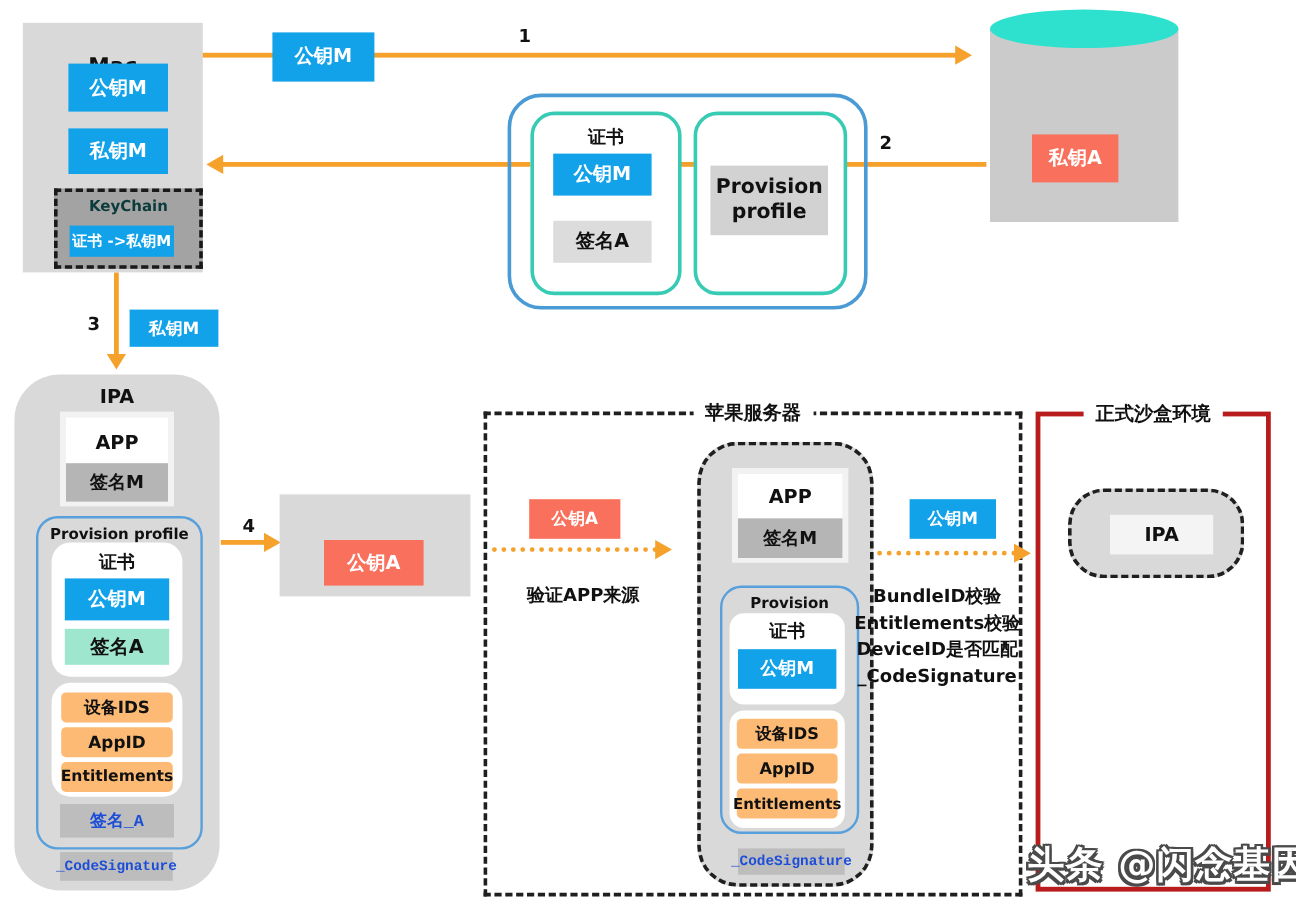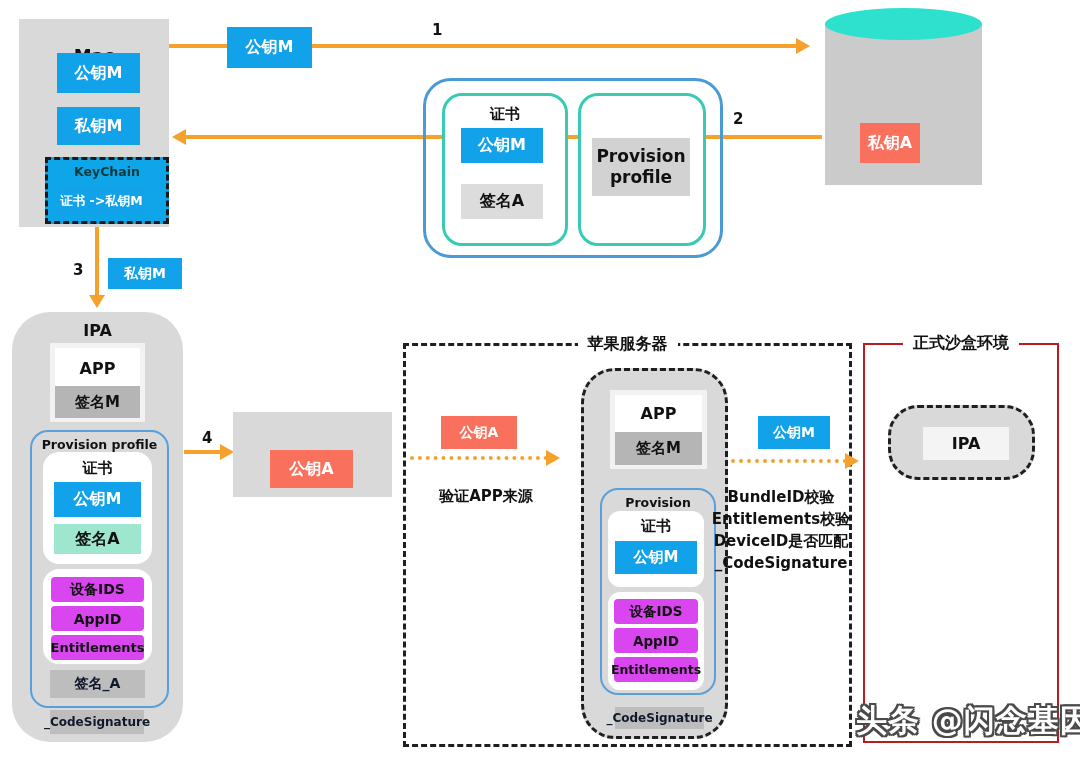--- a/index.html
+++ b/index.html
@@ -7,43 +7,43 @@
     position:relative;width:1080px;height:759px;background:#fff;overflow:hidden;
     font-family:"DejaVu Sans","Liberation Sans",sans-serif;color:#111;
   }
   .abs{position:absolute;}
   
   .chip{position:absolute;display:flex;align-items:center;justify-content:center;
         font-weight:bold;font-size:16px;box-sizing:border-box;}
   .chip.blue{background:#12A2E9;color:#fff;}
   .chip.red{background:#F9705D;color:#fff;}
   .chip.gray{background:#DCDCDC;color:#111;}
-  .chip.darkgray{background:#BDBDBD;color:#0f172a;}
-  .chip.item{background:#d946ef;color:#111;border-radius:4px;}
+  .chip.darkgray{background:#BDBDBD;color:#1d4ed8;font-family:Liberation Mono, monospace;}
+  .chip.item{background:#fdba74;color:#111;border-radius:4px;}
   .chip.tealight{background:#9FE6CE;color:#111;}
   .panel{position:absolute;background:#D9D9D9;box-sizing:border-box;}
   .whitebox{position:absolute;background:#fff;box-sizing:border-box;}
   .title{font-weight:bold;text-align:center;}
   
   .hline{position:absolute;height:4px;background:#F5A12B;}
   .vline{position:absolute;width:4px;background:#F5A12B;}
   .dotline{position:absolute;height:0;border-top:4px dotted #F5A12B;}
   .head-right{position:absolute;width:0;height:0;
     border-top:8px solid transparent;border-bottom:8px solid transparent;border-left:14px solid #F5A12B;}
   .head-left{position:absolute;width:0;height:0;
     border-top:8px solid transparent;border-bottom:8px solid transparent;border-right:14px solid #F5A12B;}
   .head-down{position:absolute;width:0;height:0;
     border-left:8px solid transparent;border-right:8px solid transparent;border-top:13px solid #F5A12B;}
   .num{position:absolute;font-weight:bold;font-size:15px;color:#111;}
   
   .round-blue{border:3px solid #4A9BD5;border-radius:28px;}
   .round-teal{border:3px solid #38CBB4;border-radius:20px;background:#fff;}
   .prov-border{border:2px solid #58A0DC;border-radius:18px;}
   .dashbox{border:3px dashed #1f1f1f;box-sizing:border-box;}
-  .solidbox{border:2px solid #b91c1c;box-sizing:border-box;}
+  .solidbox{border:4px solid #b91c1c;box-sizing:border-box;}
   .floatlabel{position:absolute;left:50%;top:-12px;transform:translateX(-50%);
     background:#fff;padding:0 10px;font-weight:bold;font-size:16px;white-space:nowrap;}
   .watermark{
     position:absolute;font-weight:bold;font-size:31px;letter-spacing:1px;color:#fff;white-space:nowrap;
     text-shadow:-2px -2px 0 #4a4a4a,2px -2px 0 #4a4a4a,-2px 2px 0 #4a4a4a,2px 2px 0 #4a4a4a,
                 0 -2px 0 #4a4a4a,0 2px 0 #4a4a4a,-2px 0 0 #4a4a4a,2px 0 0 #4a4a4a;
     z-index:50;}
 </style>
 </head>
 <body>
@@ -68,28 +68,28 @@
   <div class="hline" style="left:184px;top:450px;width:38px"></div>
   <div class="head-right" style="left:220px;top:444px"></div>
   <div class="num" style="left:202px;top:429px">4</div>
 
   <div class="chip blue" style="left:227px;top:27px;width:85px;height:41px;z-index:3">公钥M</div>
 
   <div class="panel" style="left:19px;top:19px;width:150px;height:208px">
     <div class="title" style="padding-top:26px;font-size:18px">Mac</div>
     <div class="chip blue" style="left:38px;top:34px;width:83px;height:40px">公钥M</div>
     <div class="chip blue" style="left:38px;top:88px;width:83px;height:38px">私钥M</div>
-    <div class="abs" style="left:26px;top:138px;width:124px;height:67px;background:#0ea5e9;border:3px dashed #1a1a1a;box-sizing:border-box">
+    <div class="abs" style="left:26px;top:138px;width:124px;height:67px;background:#a3a3a3;border:3px dashed #1a1a1a;box-sizing:border-box">
       <div class="title" style="padding-top:4px;font-size:12.5px;color:#0c3b3b">KeyChain</div>
       <div class="chip blue" style="left:10px;top:28px;width:87px;height:26px;font-size:12.5px">证书 -&gt;私钥M</div>
     </div>
   </div>
 
   <div class="panel" style="left:825px;top:24px;width:157px;height:161px;background:#CBCBCB">
-    <div class="chip red" style="left:35px;top:99px;width:60px;height:40px">私钥A</div>
+    <div class="chip red" style="left:35px;top:88px;width:72px;height:40px">私钥A</div>
   </div>
   <div class="abs" style="left:825px;top:8px;width:157px;height:32px;background:#2EE1CE;border-radius:50%"></div>
 
   <div class="abs round-blue" style="left:423px;top:78px;width:294px;height:174px;background:transparent">
     <div class="abs round-teal" style="left:16px;top:12px;width:120px;height:147px;z-index:2">
       <div class="title" style="padding-top:9px;font-size:15px">证书</div>
       <div class="chip blue" style="left:16px;top:32px;width:82px;height:35px">公钥M</div>
       <div class="chip gray" style="left:16px;top:88px;width:82px;height:35px">签名A</div>
     </div>
     <div class="abs round-teal" style="left:152px;top:12px;width:122px;height:147px;z-index:2">

